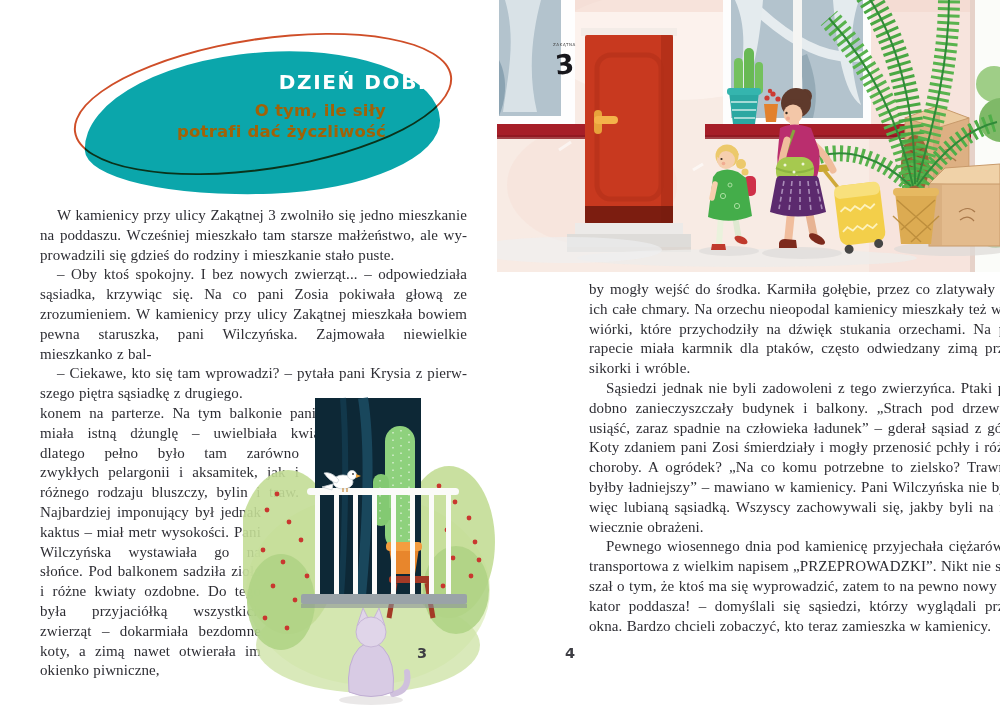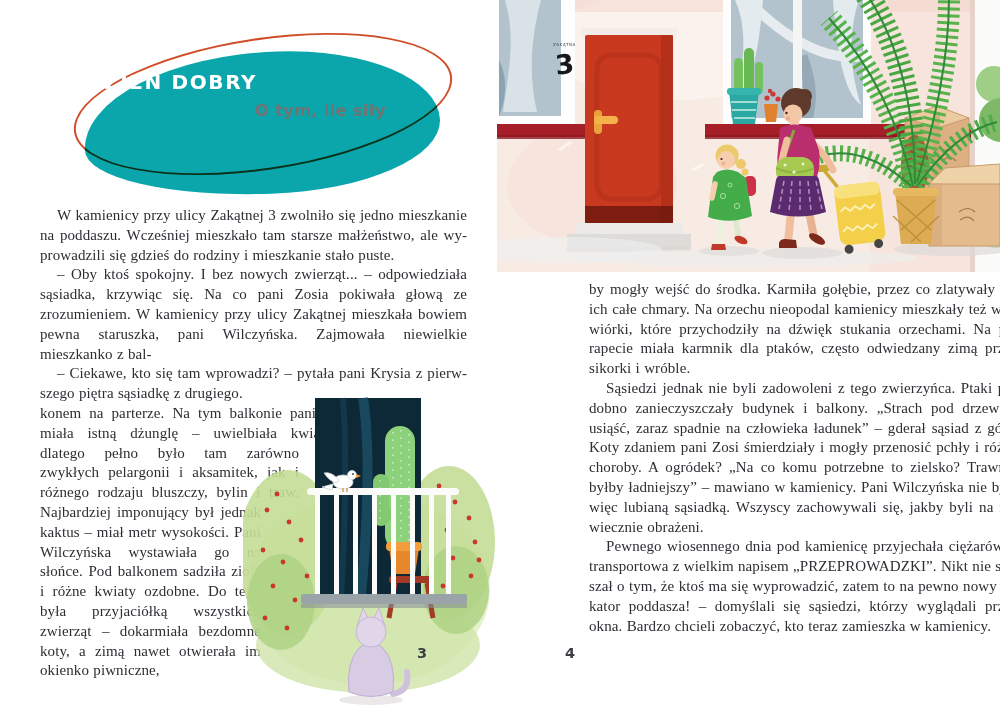--- a/index.html
+++ b/index.html
@@ -5,24 +5,24 @@
   html,body{margin:0;padding:0;background:#ffffff;}
   body{width:1000px;height:707px;overflow:hidden;}
   .spread{position:relative;width:1000px;height:707px;font-family:"Liberation Serif",serif;color:#2d2d33;background:#ffffff;}
 
   
   .badge{position:absolute;left:70px;top:30px;width:392px;height:170px;}
   .badge-blob{position:absolute;left:14px;top:22px;width:356px;height:142px;background:#0ba6ab;
     border-radius:55% 45% 48% 52% / 65% 52% 48% 35%;transform:rotate(-2deg);}
   .badge-ellipse{position:absolute;left:2px;top:8px;width:378px;height:128px;border:2.6px solid #cf4e28;
     border-radius:50%;transform:rotate(-8.5deg);mix-blend-mode:multiply;}
-  .badge-title{position:absolute;left:16px;top:40px;width:372px;text-align:left;
+  .badge-title{position:absolute;left:8px;top:40px;width:372px;text-align:right;
     font-family:"DejaVu Sans",sans-serif;font-weight:bold;color:#ffffff;font-size:20px;letter-spacing:1.6px;}
   .badge-sub{position:absolute;right:76px;top:70px;text-align:right;
-    font-family:"DejaVu Sans",sans-serif;font-weight:bold;color:#737373;font-size:16.5px;line-height:21px;letter-spacing:.2px;}
+    font-family:"DejaVu Sans",sans-serif;font-weight:bold;color:#a16207;font-size:16.5px;line-height:21px;letter-spacing:.2px;}
 
   
   .page-text{position:absolute;text-align:justify;font-size:15px;line-height:19.8px;
     letter-spacing:.1px;word-spacing:.4px;hyphens:manual;}
   .left-text{left:40px;top:206px;width:427px;}
   .right-text{left:557px;top:280px;width:429px;margin-left:32px;}
   .page-text p{margin:0;text-indent:17px;}
   .page-text p.no-indent{text-indent:0;}
   .spacer{float:right;clear:right;}
   .s1{width:72px;height:20px;}
@@ -46,20 +46,21 @@
 <div class="spread">
 
   <div>
 
     <div class="badge">
       <div class="badge-blob"></div>
       <div class="badge-ellipse"></div>
       <div class="badge-title">DZIEŃ DOBRY</div>
       <div class="badge-sub">
         <span>O tym, ile siły</span><br>
+        <span>potrafi dać życzliwość</span>
       </div>
     </div>
 
     <div class="page-text left-text">
       <p>W kamienicy przy ulicy Zakątnej 3 zwolniło się jedno mieszkanie na poddaszu. Wcześniej mieszkało tam starsze małżeństwo, ale wy­prowadzili się gdzieś do rodziny i mieszkanie stało puste.</p>
       <p>– Oby ktoś spokojny. I bez nowych zwierząt... – odpowiedziała są­siadka, krzywiąc się. Na co pani Zosia pokiwała głową ze zrozumie­niem. W kamienicy przy ulicy Zakątnej mieszkała bowiem pewna staruszka, pani Wilczyńska. Zajmowała niewielkie mieszkanko z bal-</p>
       <p>– Ciekawe, kto się tam wprowadzi? – pytała pani Krysia z pierw­szego piętra sąsiadkę z drugiego.</p>
       <div>
         <div class="spacer s1"></div>
         <div class="spacer s2"></div>

